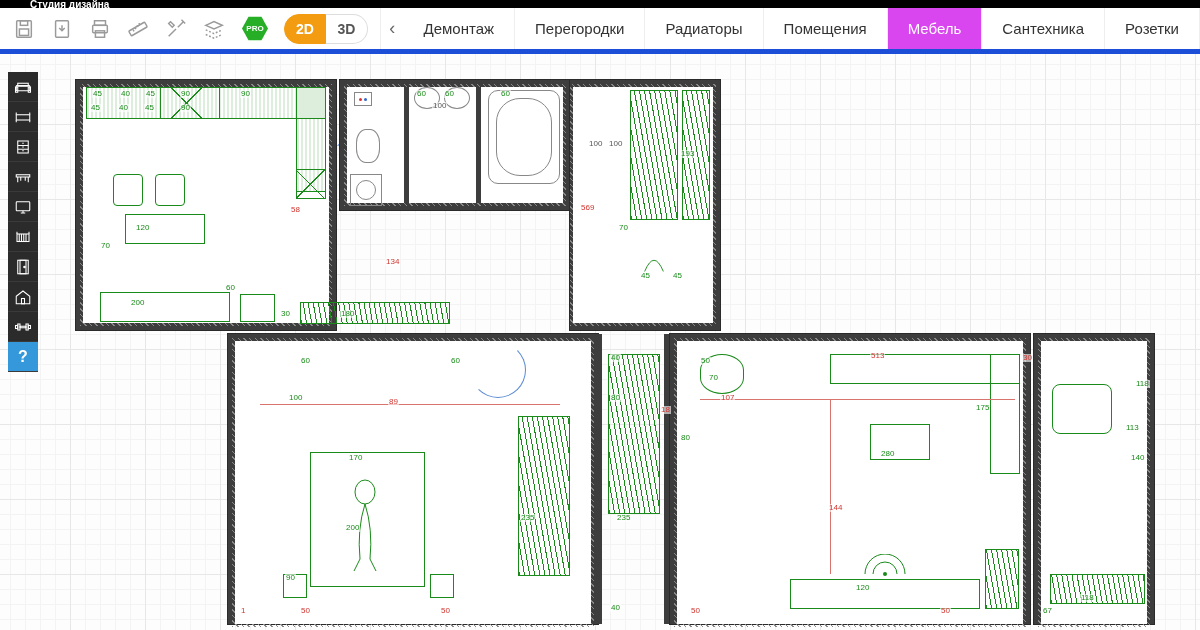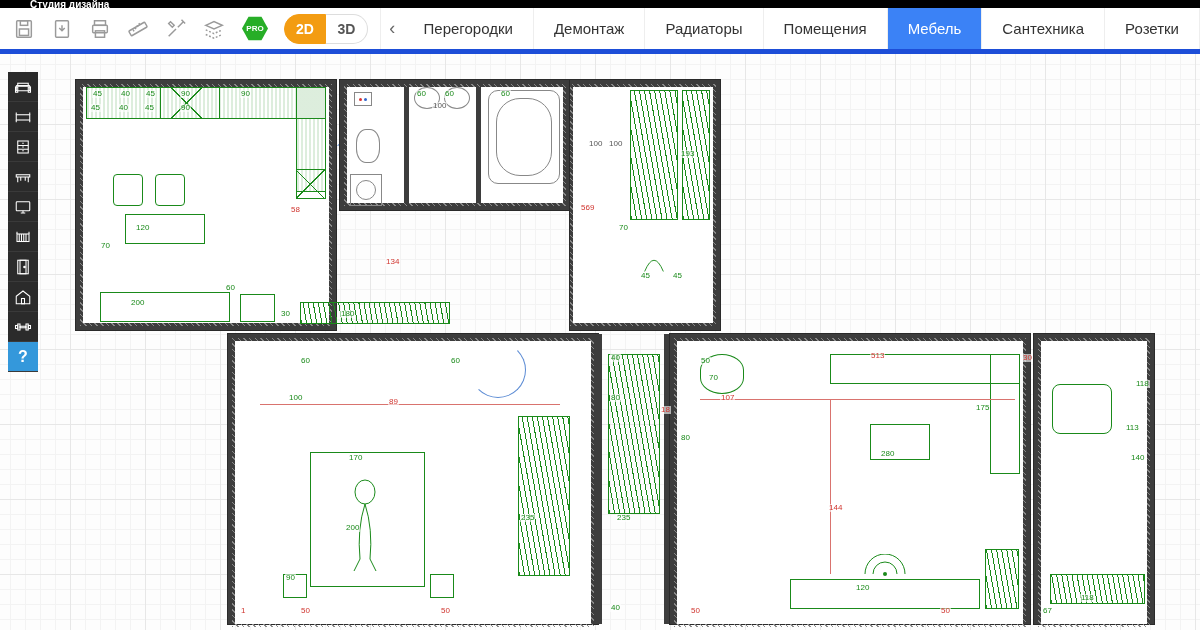--- a/index.html
+++ b/index.html
@@ -18,21 +18,21 @@
   .view-toggle{display:flex;align-items:center;margin:0 4px}
   .vt{height:30px;width:42px;display:flex;align-items:center;justify-content:center;font-weight:700;font-size:14px;color:#555;border:1px solid #ddd;cursor:pointer}
   .vt.left{border-radius:15px 0 0 15px}
   .vt.right{border-radius:0 15px 15px 0;border-left:none}
   .vt.active{background:#f39c12;color:#fff;border-color:#f39c12}
 
   .arrow-btn{width:36px;display:flex;align-items:center;justify-content:center;color:#666;font-size:18px;cursor:pointer}
 
   .tabs{display:flex;flex:1;align-items:stretch}
   .tab{padding:0 20px;display:flex;align-items:center;font-size:15px;color:#333;border-right:1px solid #eee;cursor:pointer;white-space:nowrap}
-  .tab.active{background:#3b82f6;color:#fff}
+  .tab.active{background:#d946ef;color:#fff}
 
   
   .sidebar{position:absolute;left:8px;top:72px;width:30px;background:#2b2b2b;border-radius:0;display:flex;flex-direction:column;z-index:5}
   .sb-btn{height:30px;display:flex;align-items:center;justify-content:center;color:#fff;cursor:pointer;border-bottom:1px solid #3a3a3a}
   .sb-btn svg{width:18px;height:18px;stroke:#fff;fill:none;stroke-width:1.4}
   .sb-btn.help{background:#3498db;color:#fff;font-weight:700;font-size:16px}
 
   
   .canvas-wrap{position:absolute;left:0;top:54px;right:0;bottom:0}
   .canvas{position:absolute;inset:0;
@@ -129,24 +129,24 @@
       <div class="vt right">
           <span>3D</span>
         </div>
     </div>
   </div>
   <div class="arrow-btn">
       <span>‹</span>
     </div>
   <div class="tabs">
     <div class="tab">
+        <span>Демонтаж</span>
+      </div>
+    <div class="tab">
         <span>Перегородки</span>
-      </div>
-    <div class="tab">
-        <span>Демонтаж</span>
       </div>
     <div class="tab">
         <span>Радиаторы</span>
       </div>
     <div class="tab">
         <span>Помещения</span>
       </div>
     <div class="tab active">
         <span>Мебель</span>
       </div>

